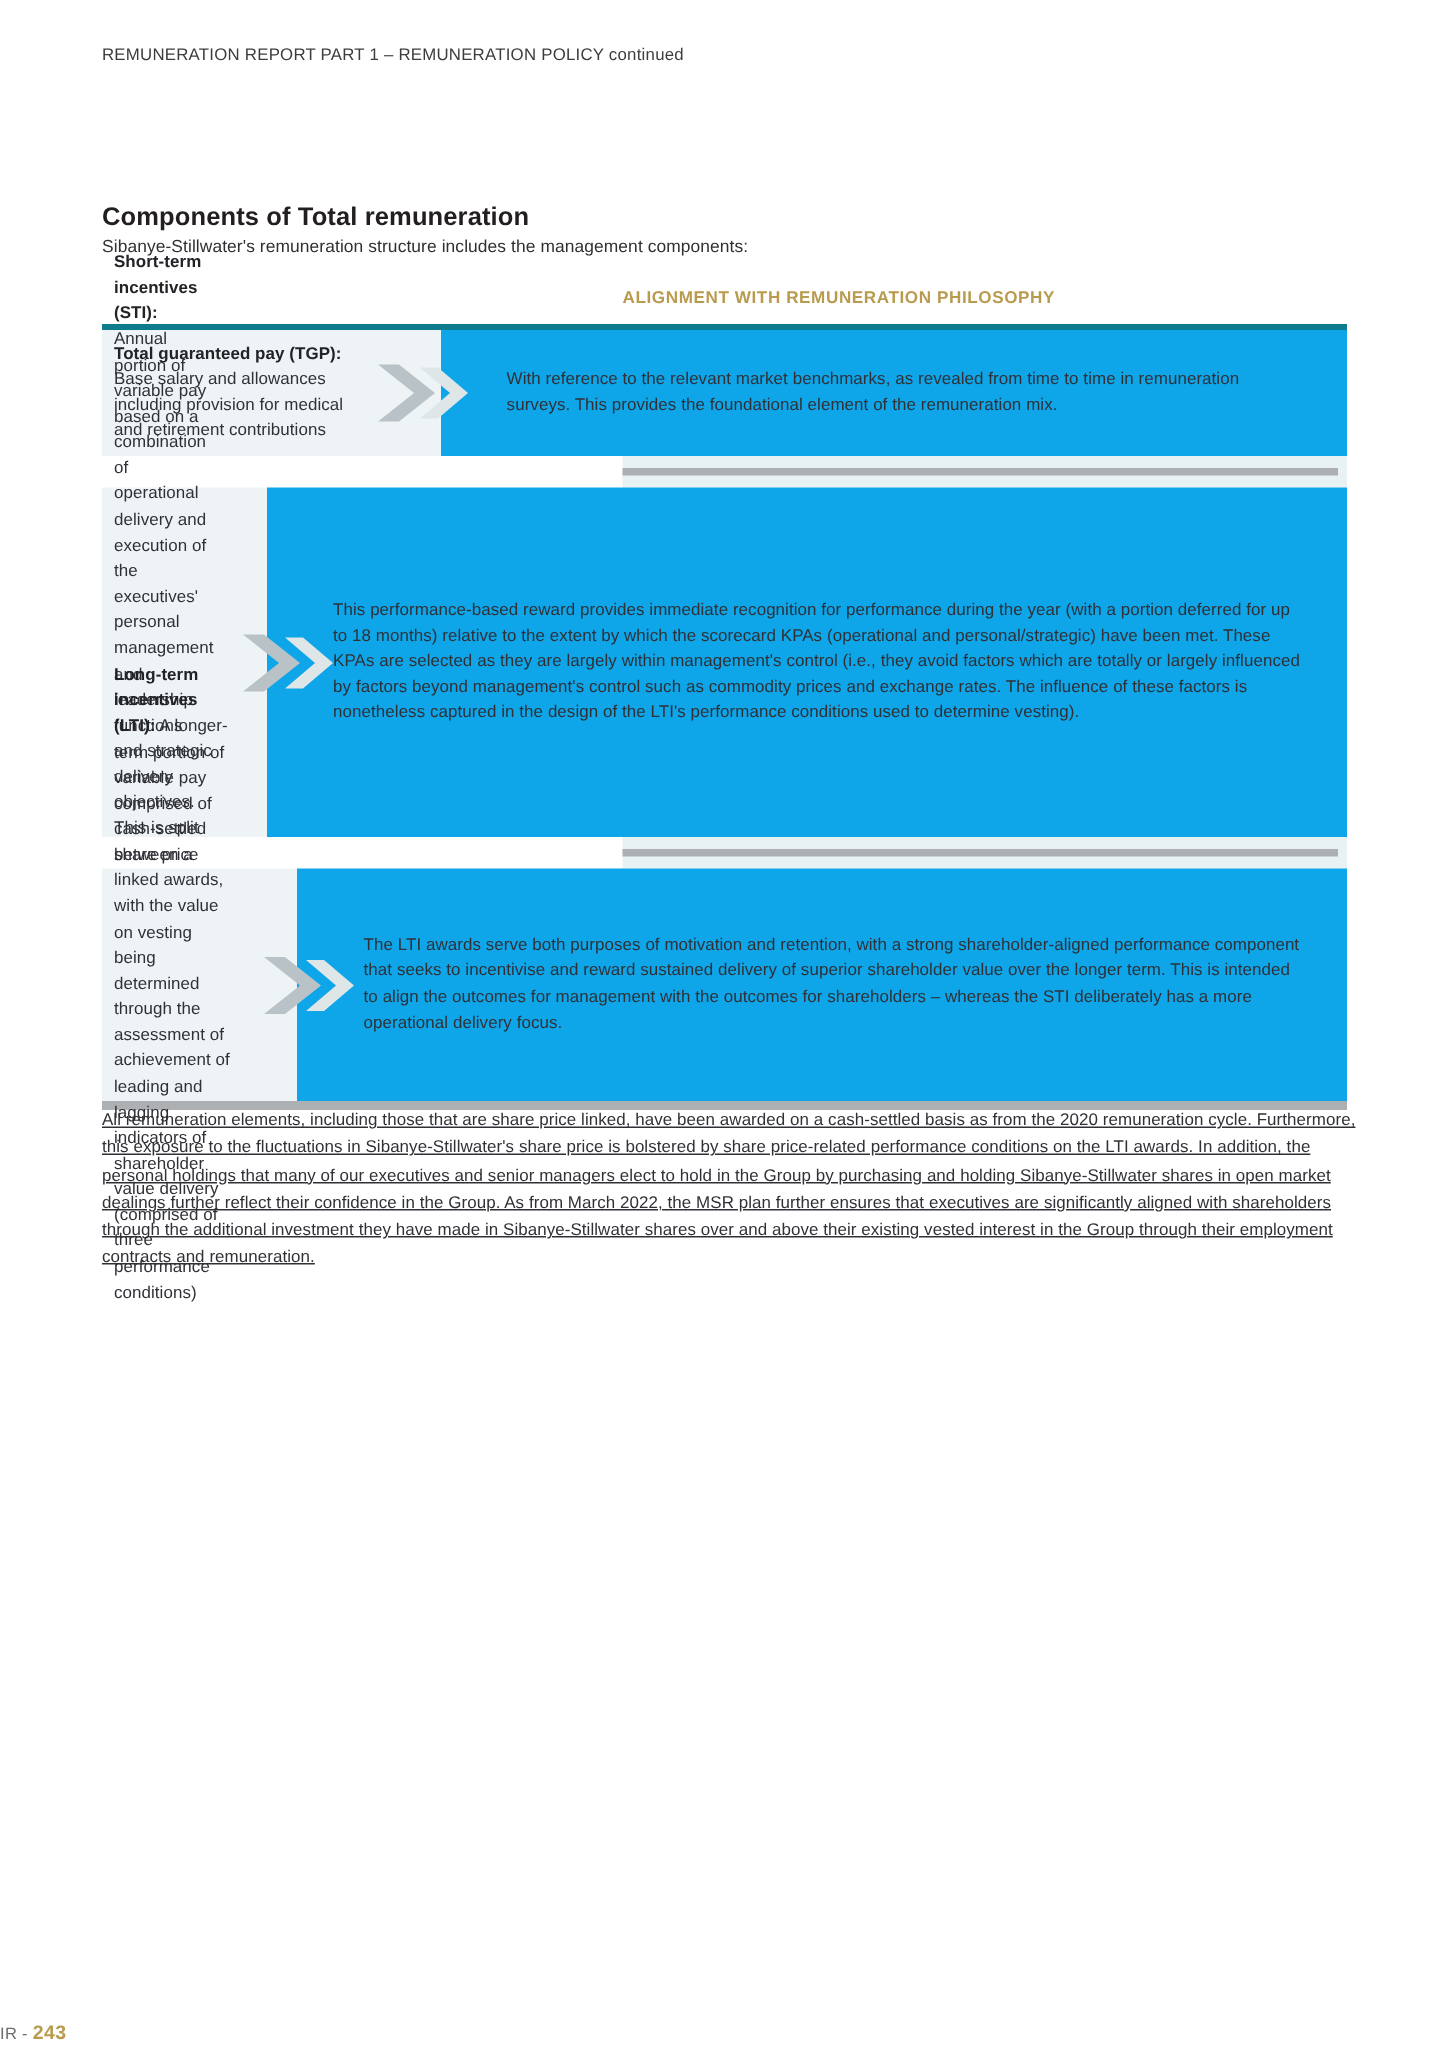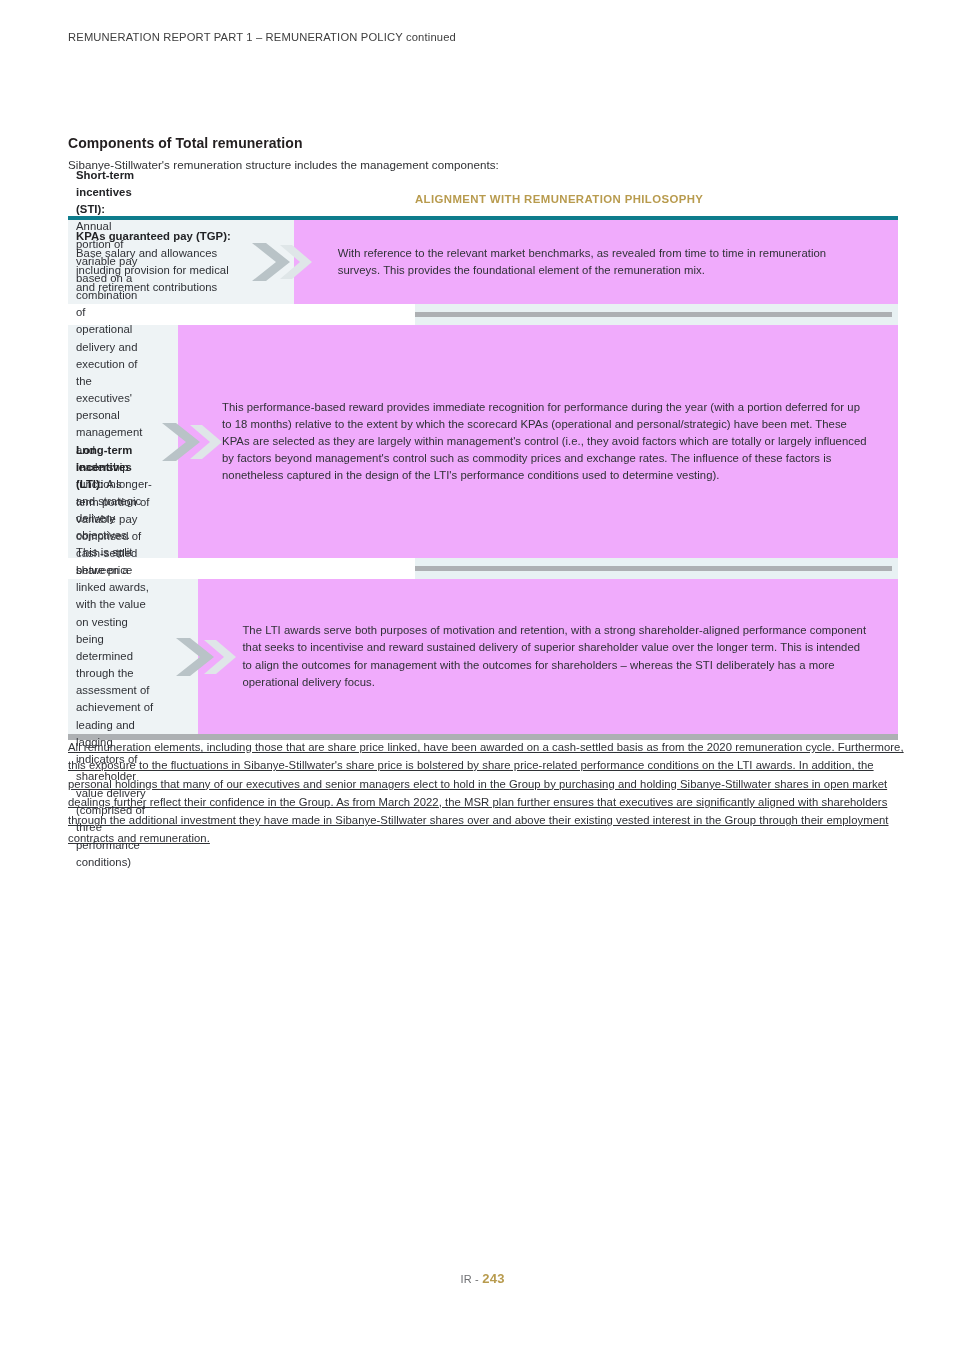--- a/index.html
+++ b/index.html
@@ -30,21 +30,21 @@
     letter-spacing: 0.015em;
     color: #3d3d3d;
     white-space: nowrap;
   }
 
   
   .section-heading {
     position: absolute;
     left: 68px;
     top: 135px;
-    font-size: 14px;
+    font-size: 17px;
     font-weight: bold;
     color: #231f20;
     letter-spacing: 0.005em;
   }
   .section-intro {
     position: absolute;
     left: 68px;
     top: 158px;
     font-size: 11.6px;
     color: #2f3033;
@@ -98,21 +98,21 @@
     align-items: center;
   }
   .cell-arrow {
     width: 64px;
     background: #eef3f5;
     position: relative;
   }
   .cell-right {
     flex: 1 1 auto;
     box-sizing: border-box;
-    background: #f0abfc;
+    background: #0ea5e9;
     padding: 0 30px 0 44px;
     display: flex;
     flex-direction: column;
     justify-content: center;
   }
 
   .row-1 .cell-left  { height: 84px; }
   .row-1 .cell-arrow { height: 84px; }
   .row-1 .cell-right { height: 84px; }
 
@@ -174,22 +174,22 @@
     letter-spacing: 0.004em;
     margin: 0;
     text-decoration: underline;
   }
 
   
   .footer {
     position: absolute;
     left: 0;
     right: 0;
-    top: 1271px;
-    text-align: center;
+    top: 1347px;
+    text-align: left;
     font-size: 11px;
     color: #6d6e71;
     letter-spacing: 0.02em;
   }
   .footer .pagenum {
     font-weight: bold;
     font-size: 13px;
     color: #b89b4e;
   }
 </style>
@@ -208,21 +208,21 @@
     <div class="col-head-row">
       <div class="col-head-alignment">ALIGNMENT WITH REMUNERATION PHILOSOPHY</div>
     </div>
 
     <div class="rule-teal"></div>
 
     <div class="rows">
 
       <div class="row row-1">
         <div class="cell-left">
-          <p><b>KPAs guaranteed pay (TGP):</b><span> Base salary and allowances including provision for medical and retirement contributions</span></p>
+          <p><b>Total guaranteed pay (TGP):</b><span> Base salary and allowances including provision for medical and retirement contributions</span></p>
         </div>
         <div class="cell-arrow">
           <svg class="chev" viewBox="0 0 70 46">
             <polygon points="2,4 26,23 2,42 16,42 40,23 16,4" fill="#b9c3c7"></polygon>
             <polygon points="30,6 50,23 30,40 42,40 62,23 42,6" fill="#dfe6e8"></polygon>
           </svg>
         </div>
         <div class="cell-right">
           <p>With reference to the relevant market benchmarks, as revealed from time to time in remuneration surveys. This provides the foundational element of the remuneration mix.</p>
         </div>

